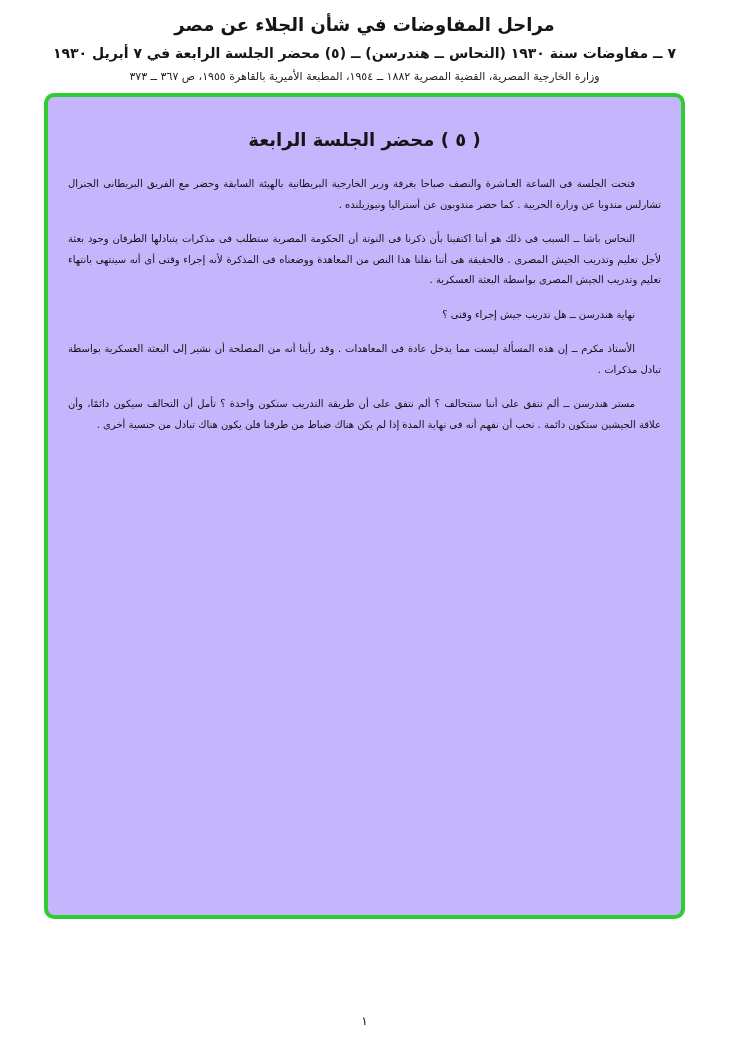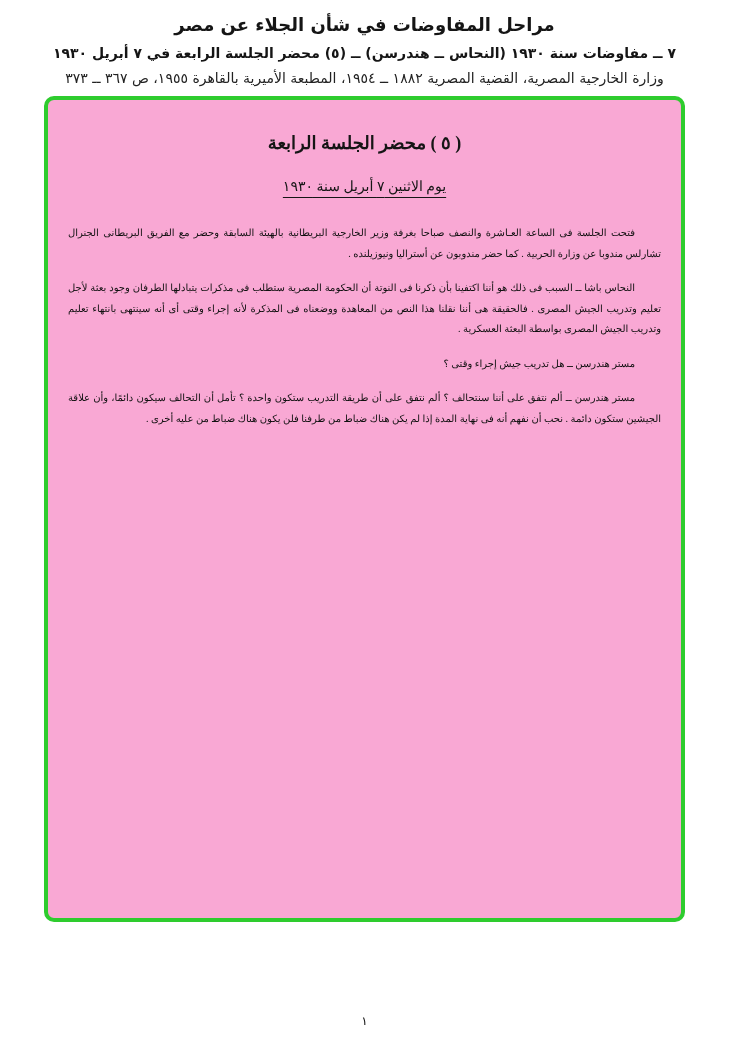--- a/index.html
+++ b/index.html
@@ -4,31 +4,30 @@
 <style>
   html,body{margin:0;padding:0;}
   body{
     width:729px;height:1052px;background:#ffffff;color:#151515;
     font-family:"DejaVu Sans",sans-serif;overflow:hidden;
   }
   .page{width:729px;height:1052px;position:relative;box-sizing:border-box;padding-top:14px;overflow:hidden;}
   .header{text-align:center;direction:rtl;}
   .header-line1{font-size:18px;font-weight:bold;letter-spacing:.2px;margin-bottom:10px;}
   .header-line2{font-size:14px;font-weight:bold;margin-bottom:9px;}
-  .header-line3{font-size:14px;color:#222;margin-bottom:8px;}
+  .header-line3{font-size:11px;color:#222;margin-bottom:8px;}
   .scan-box{
     margin:10px 44px 0;
     border:4px solid #2ecc2e;
     border-radius:10px;
     padding:16px 16px 24px;
     direction:rtl;
     min-height:826px;
     box-sizing:border-box;
-    background:#f9a8d4;
-    font-family:Liberation Serif, serif;
+    background:#c4b5fd;
   }
   .doc-title{text-align:center;font-size:18px;font-weight:bold;margin:16px 0 24px;}
   .doc-subtitle{
     text-align:center;font-size:14px;margin:0 0 28px;
     text-decoration:underline;text-underline-offset:6px;
   }
   .doc-body p{
     font-size:10px;line-height:2.05;text-align:justify;
     margin:0 4px 14px;text-indent:26px;color:#101010;
   }
@@ -40,26 +39,26 @@
 <div class="page">
 
   <div class="header">
     <div class="header-line1">مراحل المفاوضات في شأن الجلاء عن مصر</div>
     <div class="header-line2">٧ ــ مفاوضات سنة ١٩٣٠ (النحاس ــ هندرسن) ــ (٥) محضر الجلسة الرابعة في ٧ أبريل ١٩٣٠</div>
     <div class="header-line3">وزارة الخارجية المصرية، القضية المصرية ١٨٨٢ ــ ١٩٥٤، المطبعة الأميرية بالقاهرة ١٩٥٥، ص ٣٦٧ ــ ٣٧٣</div>
   </div>
 
   <div class="scan-box" style="border-color: rgb(46, 204, 46);">
     <div class="doc-title">( ٥ ) محضر الجلسة الرابعة</div>
-    <div class="doc-subtitle">يوم الاثنين ٧ أبريل سنة ١٩٣٠</div>
     <div class="doc-body">
       <p>فتحت الجلسة فى الساعة العـاشرة والنصف صباحا بغرفة وزير الخارجية البريطانية بالهيئة السابقة وحضر مع الفريق البريطانى الجنرال تشارلس مندوبا عن وزارة الحربية . كما حضر مندوبون عن أستراليا ونيوزيلنده .</p>
       <p>النحاس باشا ــ السبب فى ذلك هو أننا اكتفينا بأن ذكرنا فى النوتة أن الحكومة المصرية ستطلب فى مذكرات يتبادلها الطرفان وجود بعثة لأجل تعليم وتدريب الجيش المصرى . فالحقيقة هى أننا نقلنا هذا النص من المعاهدة ووضعناه فى المذكرة لأنه إجراء وقتى أى أنه سينتهى بانتهاء تعليم وتدريب الجيش المصرى بواسطة البعثة العسكرية .</p>
-      <p>مستر هندرسن ــ هل تدريب جيش إجراء وقتى ؟</p>
-      <p>مستر هندرسن ــ ألم نتفق على أننا سنتحالف ؟ ألم نتفق على أن طريقة التدريب ستكون واحدة ؟ تأمل أن التحالف سيكون دائمًا، وأن علاقة الجيشين ستكون دائمة . نحب أن نفهم أنه فى نهاية المدة إذا لم يكن هناك ضباط من طرفنا فلن يكون هناك ضباط من عليه أخرى .</p>
+      <p>نهاية هندرسن ــ هل تدريب جيش إجراء وقتى ؟</p>
+      <p>الأستاذ مكرم ــ إن هذه المسألة ليست مما يدخل عادة فى المعاهدات . وقد رأينا أنه من المصلحة أن نشير إلى البعثة العسكرية بواسطة تبادل مذكرات .</p>
+      <p>مستر هندرسن ــ ألم نتفق على أننا سنتحالف ؟ ألم نتفق على أن طريقة التدريب ستكون واحدة ؟ تأمل أن التحالف سيكون دائمًا، وأن علاقة الجيشين ستكون دائمة . نحب أن نفهم أنه فى نهاية المدة إذا لم يكن هناك ضباط من طرفنا فلن يكون هناك تبادل من جنسية أخرى .</p>
     </div>
   </div>
 
   <div class="footer">
     <span>١</span>
   </div>
 
 </div>
 
 </body></html>

